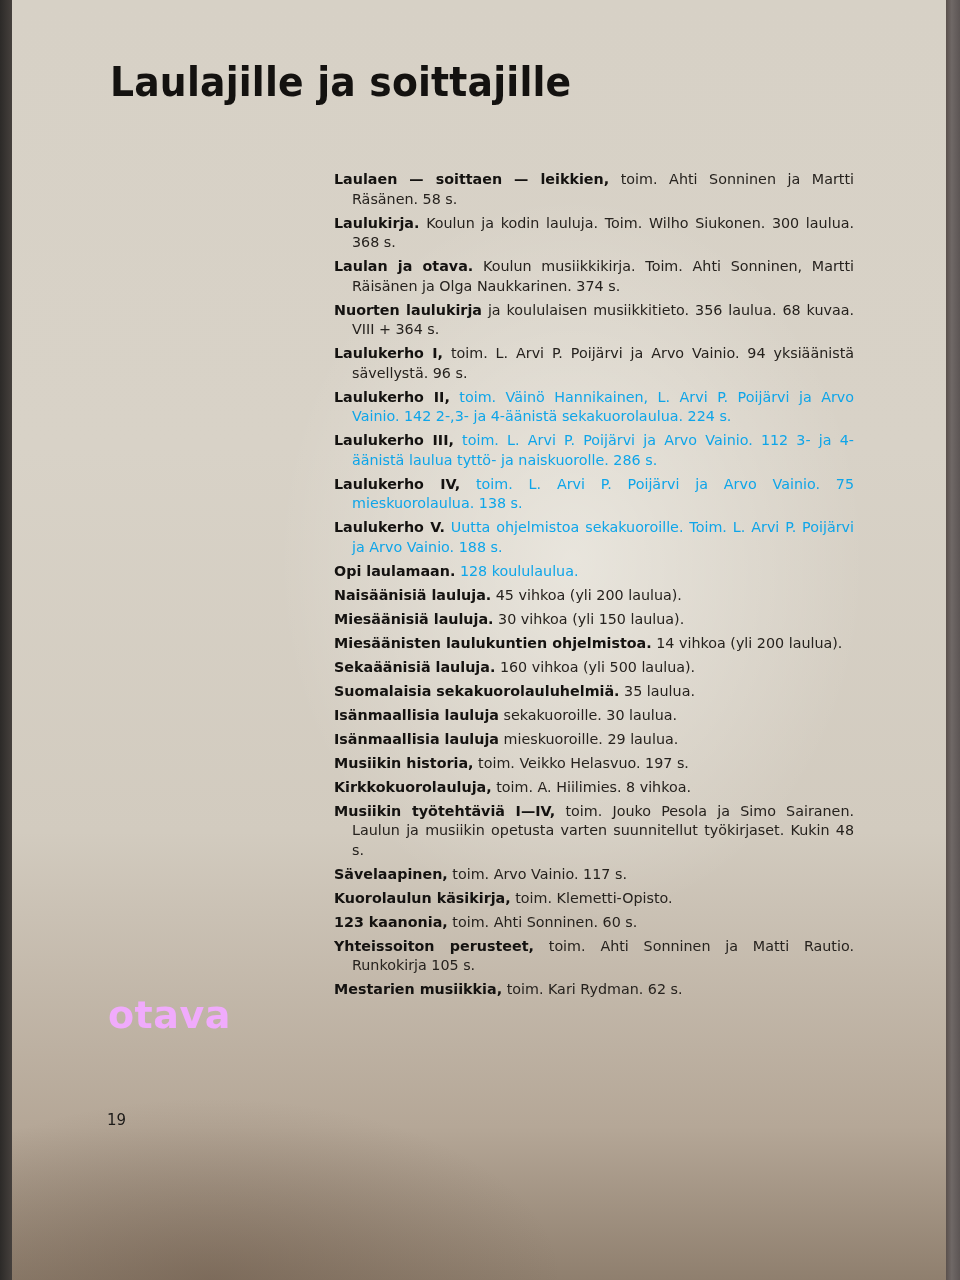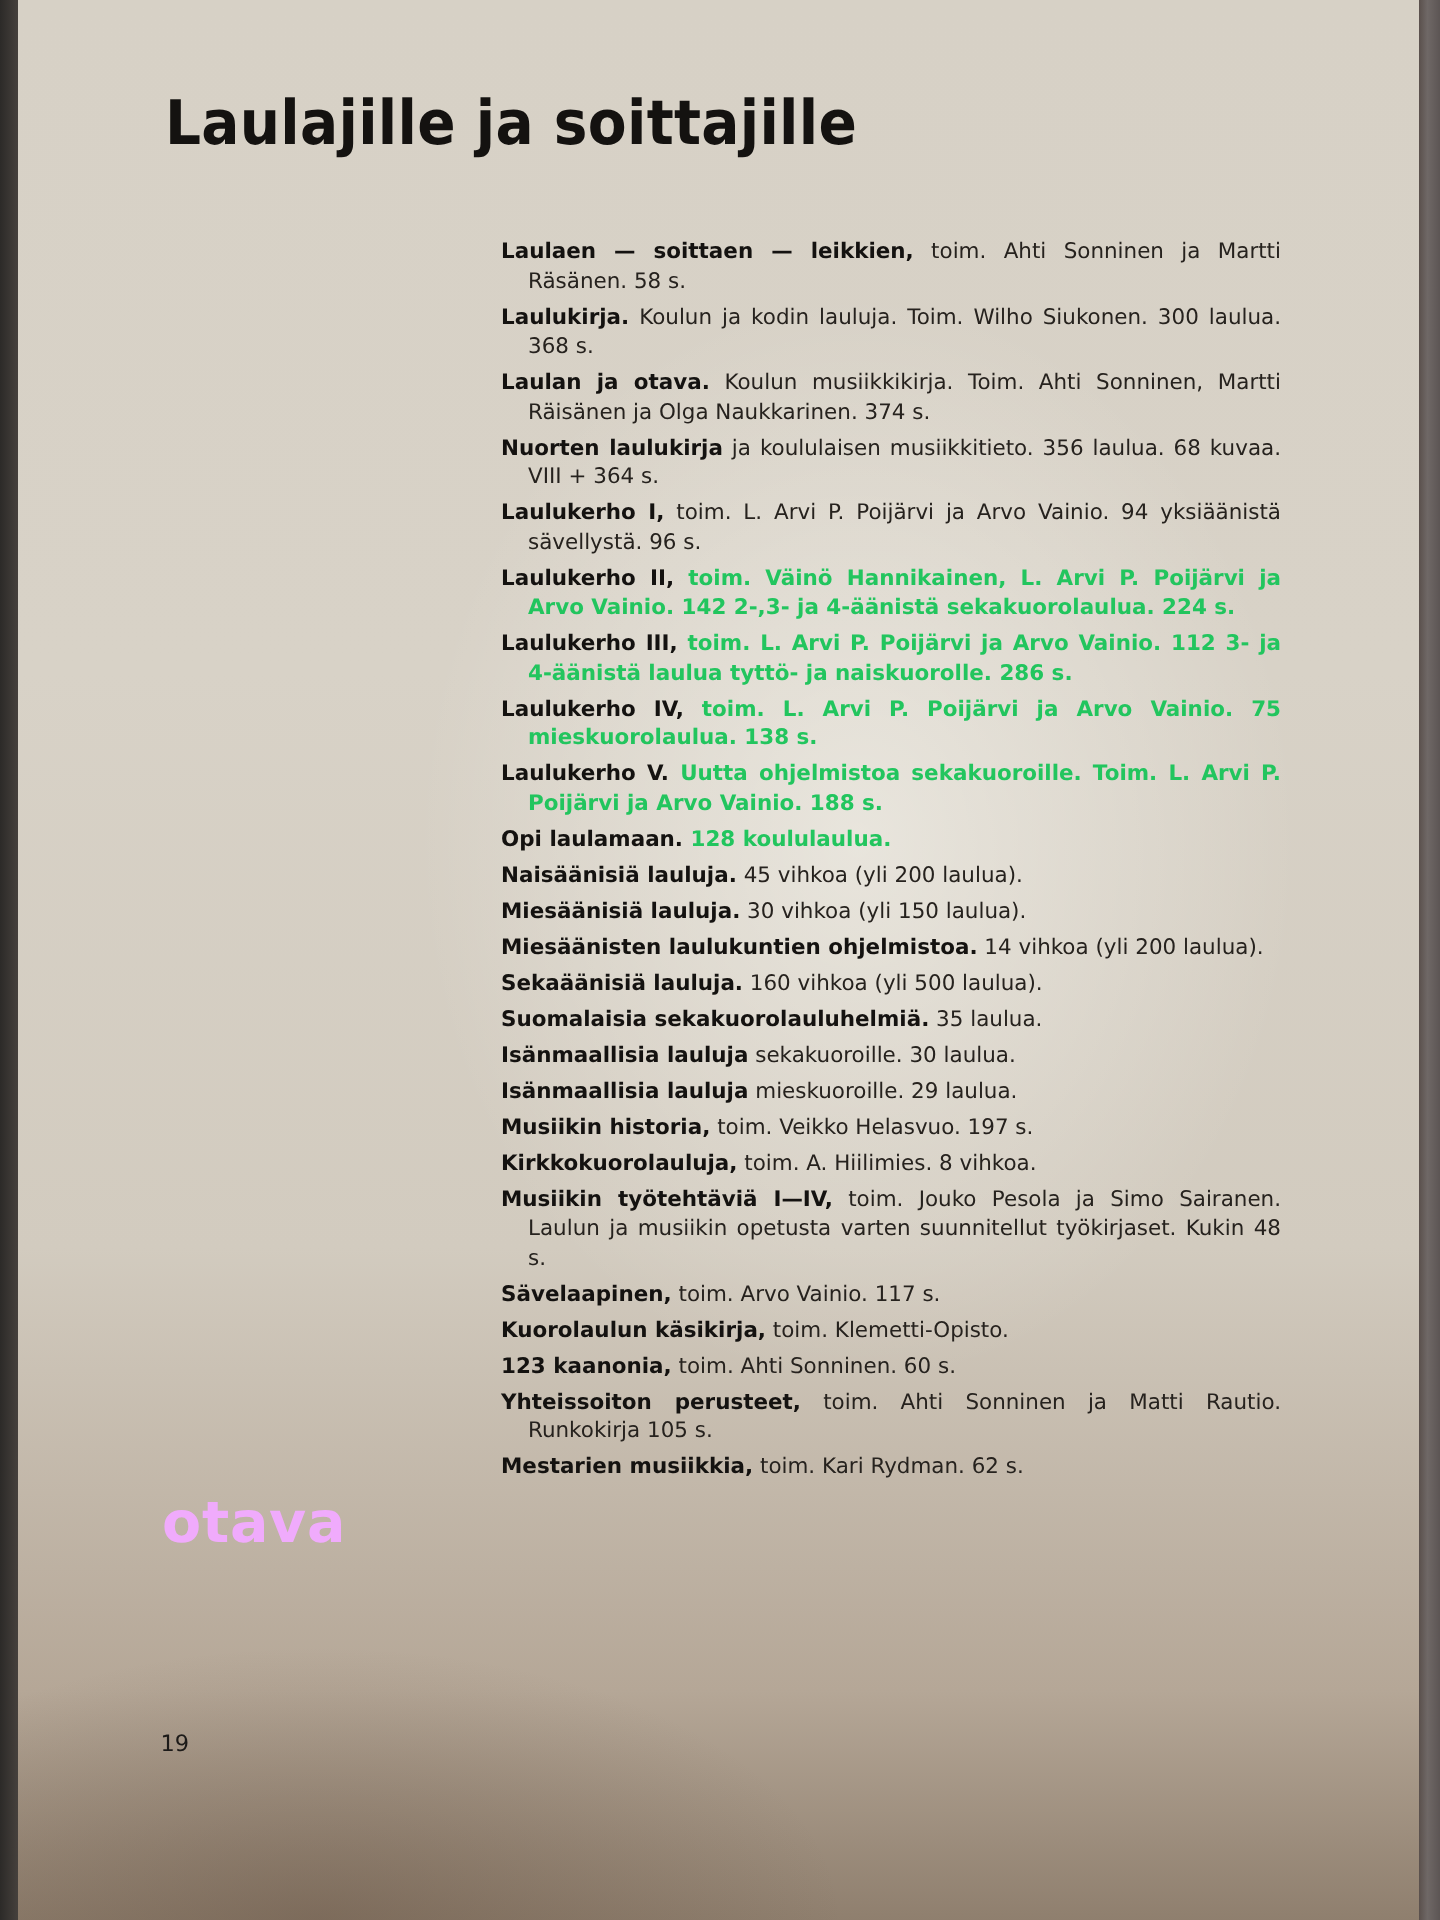--- a/index.html
+++ b/index.html
@@ -31,36 +31,36 @@
       font-family: "DejaVu Sans", sans-serif; font-weight: bold;
       font-size: 41px; color: #141210; letter-spacing: 0.2px;
       transform: scaleX(0.92); transform-origin: left top;
     }
     .logo {
       position: absolute; left: 108px; top: 993px;
       font-family: "DejaVu Sans", sans-serif; font-weight: bold;
       font-size: 38px; color: #f0abfc; letter-spacing: 0.5px;
     }
     .page-number {
-      position: absolute; left: 107px; top: 1153px;
+      position: absolute; left: 107px; top: 1111px;
       font-size: 15px; color: #1c1a18;
     }
     .catalog {
-      position: absolute; left: 322px; top: 159px; width: 532px;
+      position: absolute; left: 322px; top: 170px; width: 532px;
       list-style: none; margin: 0; padding: 0;
     }
     .entry {
       font-family: "DejaVu Sans", sans-serif;
       font-size: 14.3px; line-height: 19.5px; color: #26221e;
       padding-left: 18px; text-indent: -18px;
       margin: 0 0 4.5px 12px;
       text-align: justify;
     }
     .entry .t { font-weight: bold; color: #141210; }
-    .faded { color: #22c55e; font-weight: bold; }
+    .faded { color: #0ea5e9; }
   </style>
 </head>
 <body>
 
 <div class="edge-left"></div>
 <div class="page">
   <div class="shade-bottom-left"></div>
 </div>
 <div class="edge-right"></div>
 

